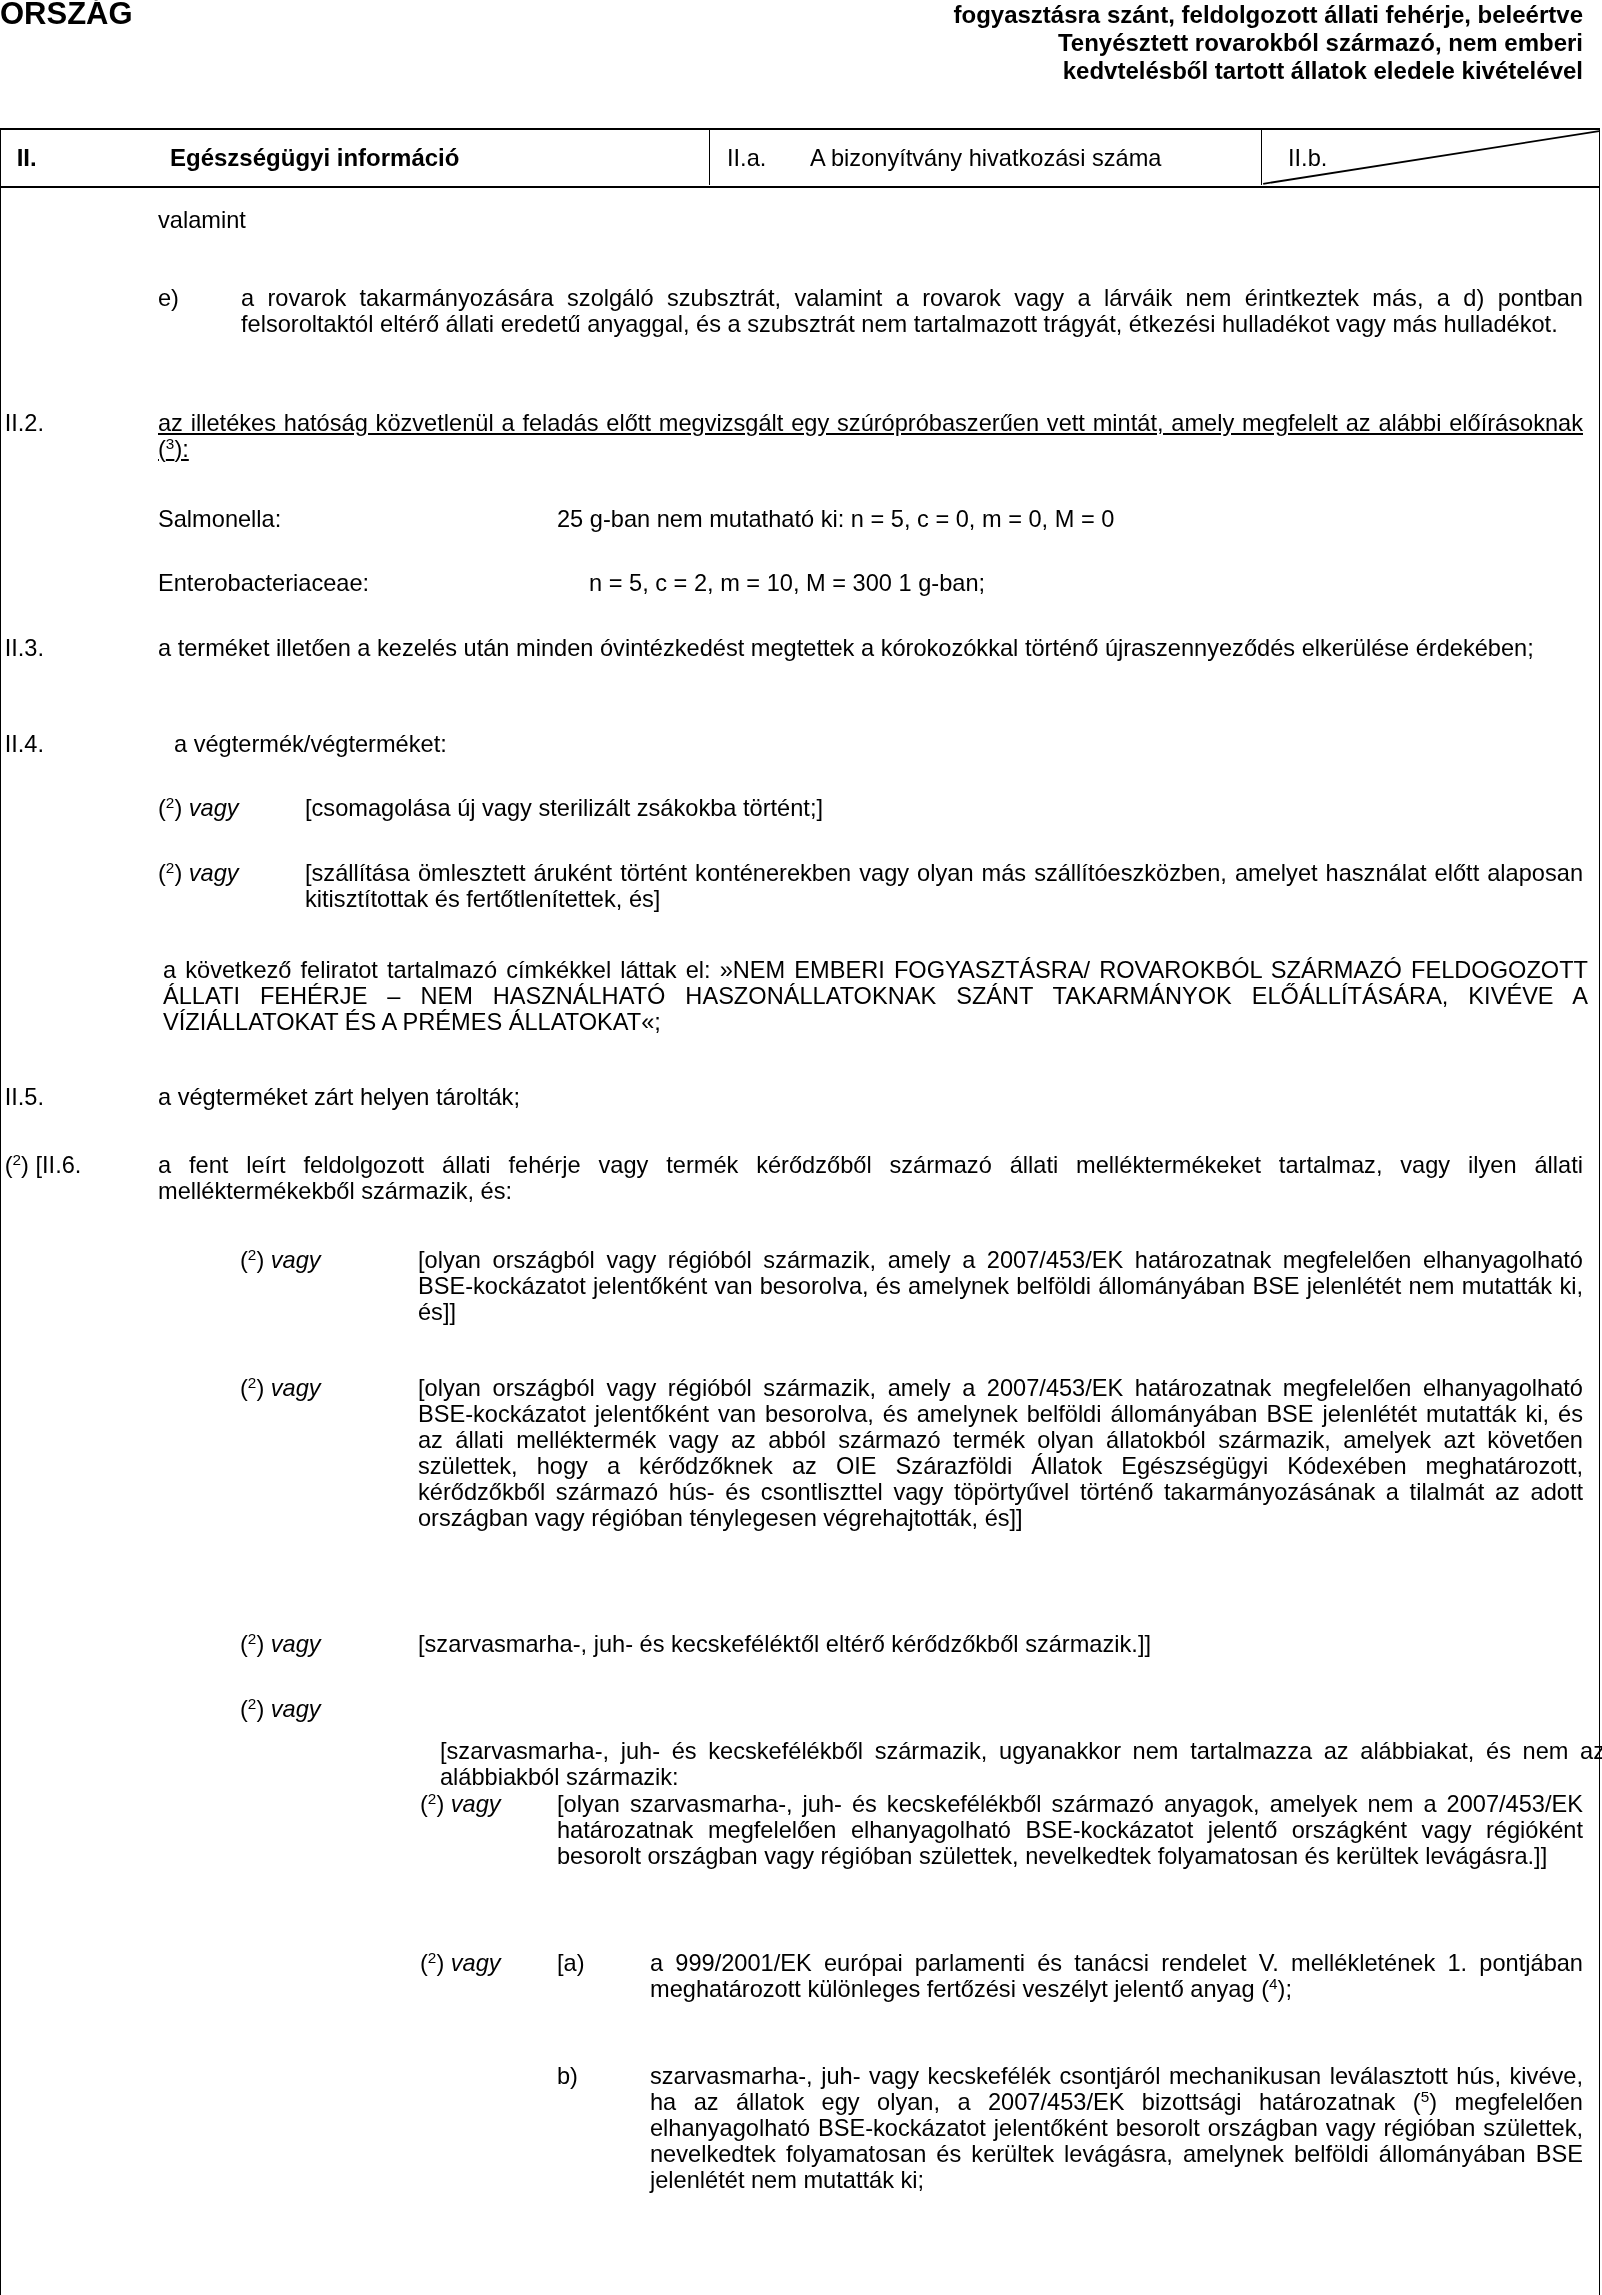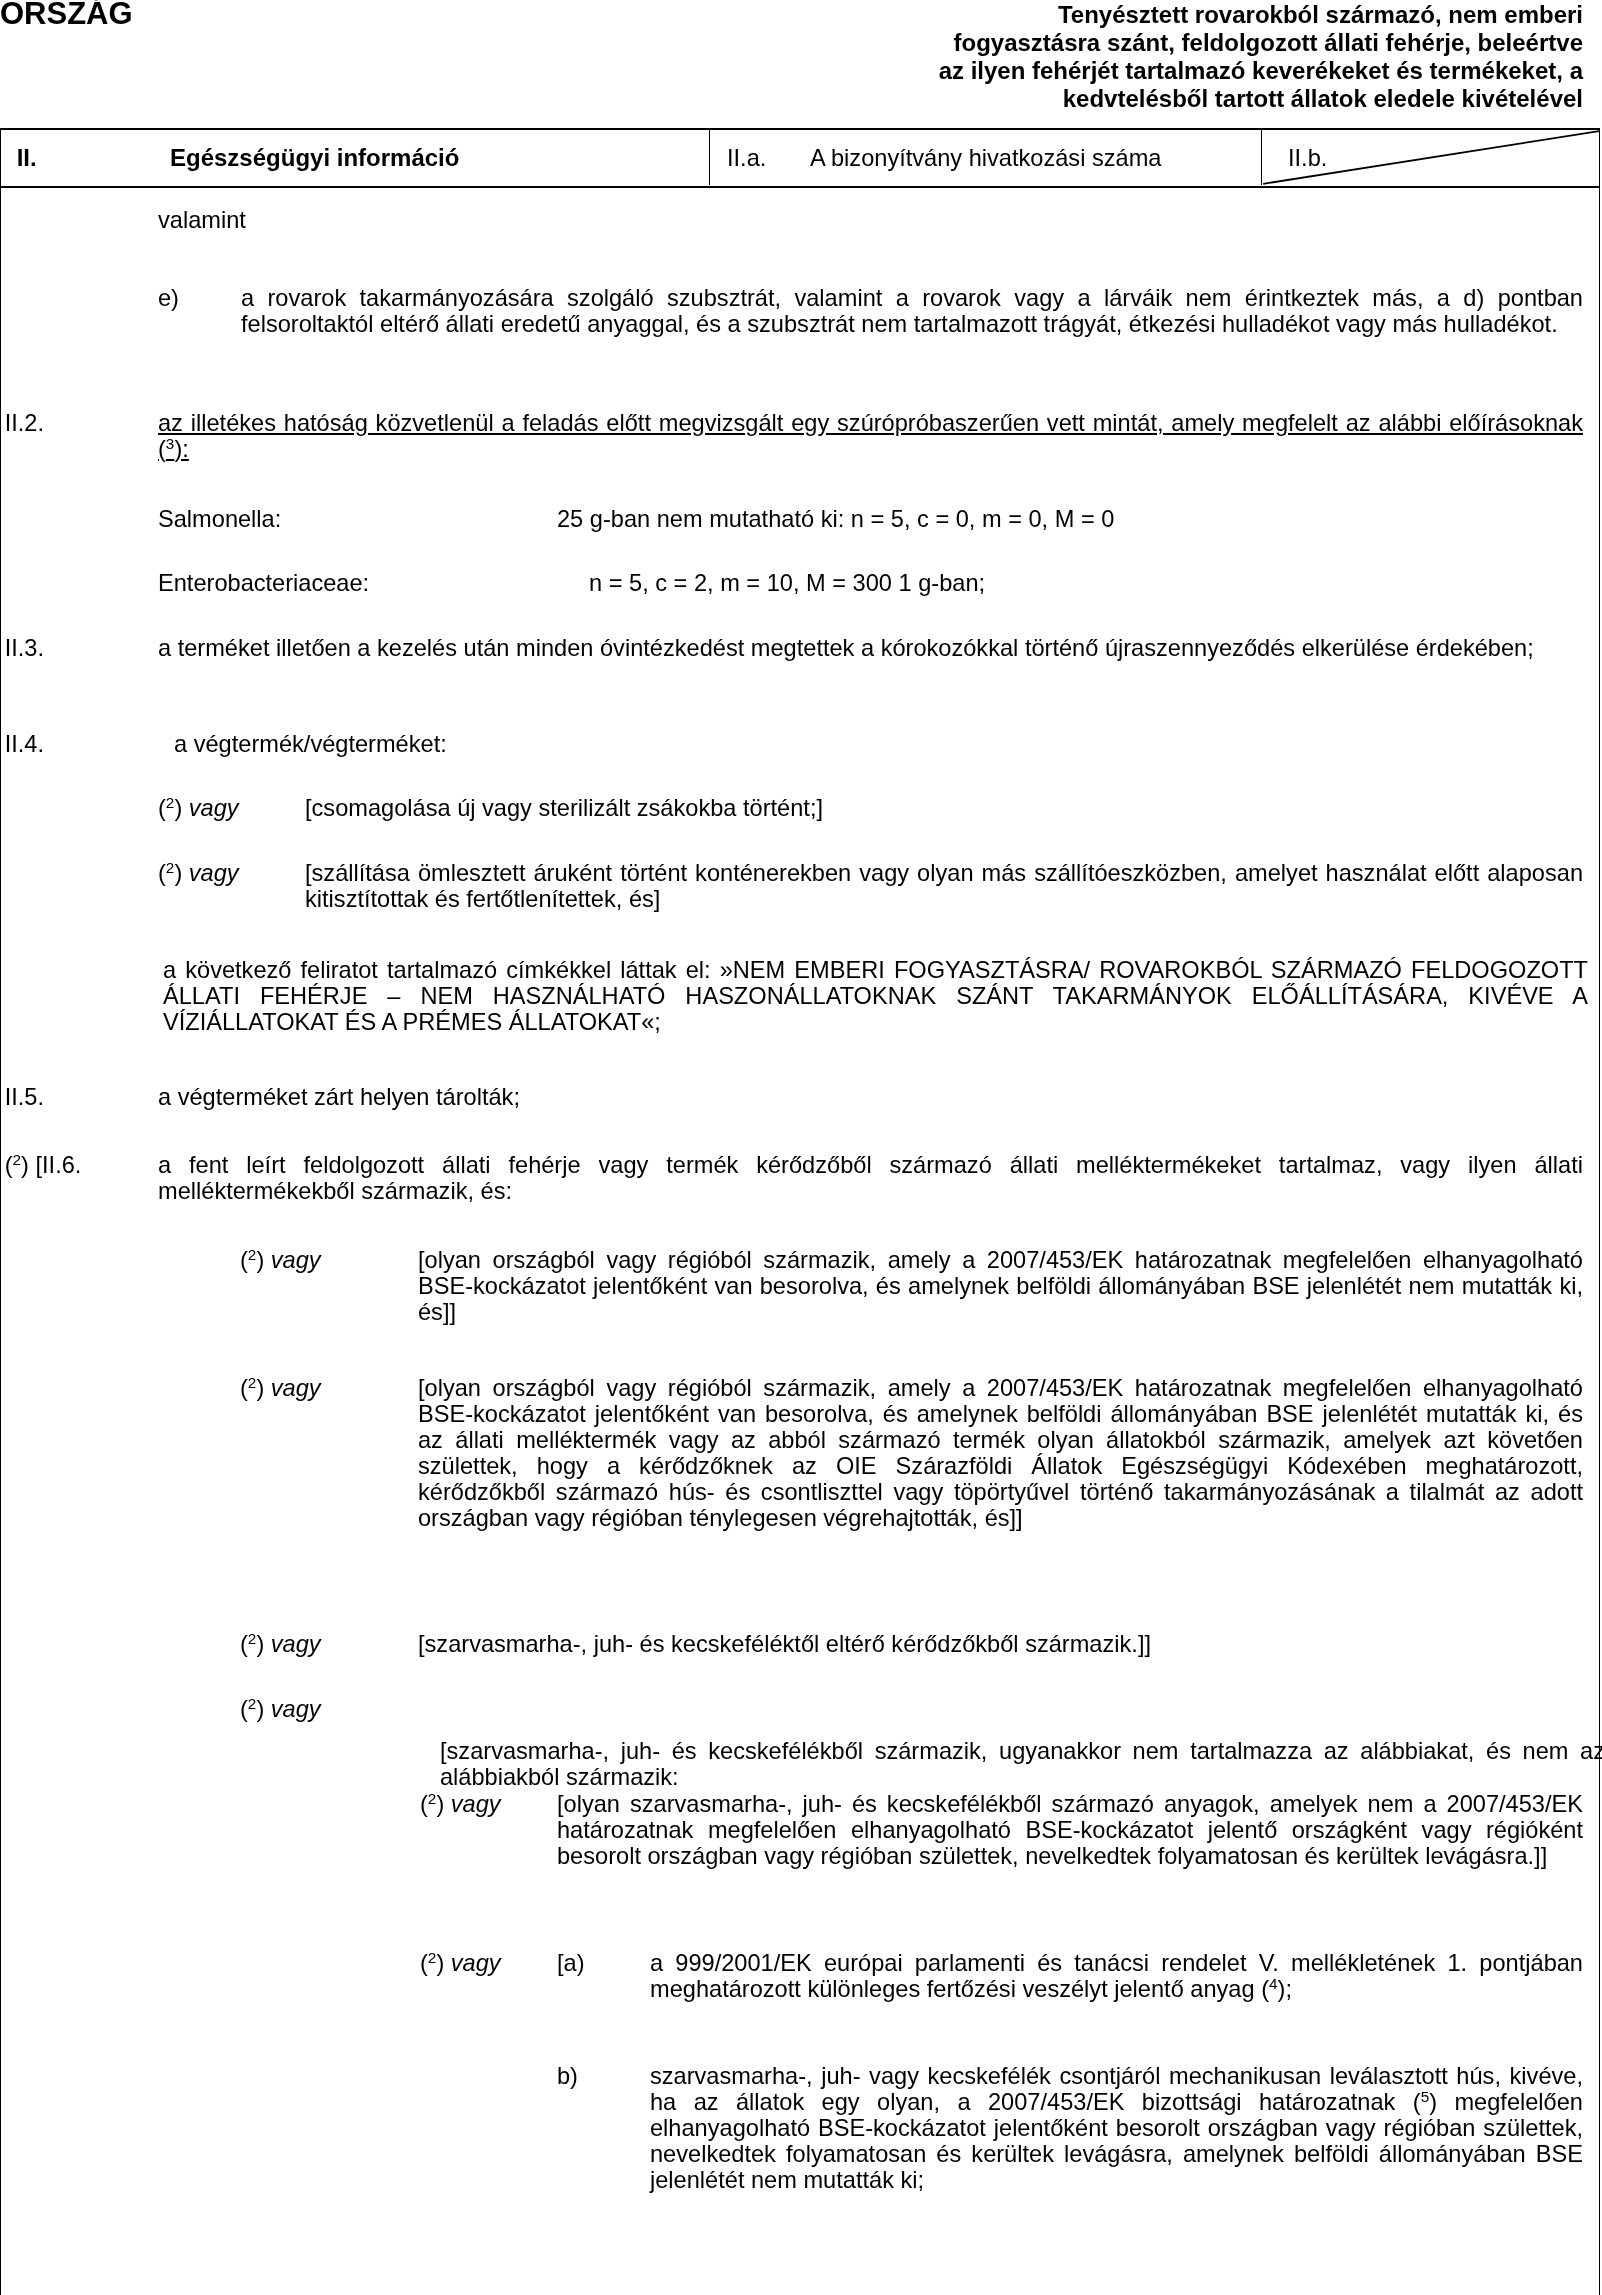--- a/index.html
+++ b/index.html
@@ -25,23 +25,22 @@
   .para { position: absolute; }
   .num { position: absolute; }
   sup { font-size: 15.3px; line-height: 0; vertical-align: 8.2px; }
   .it { font-style: italic; }
 </style>
 </head>
 <body>
 
 <div class="abs country">ORSZÁG</div>
 <div class="abs title">
+  <div>fogyasztásra szánt, feldolgozott állati fehérje, beleértve</div>
   <div>Tenyésztett rovarokból származó, nem emberi</div>
-  <div>fogyasztásra szánt, feldolgozott állati fehérje, beleértve</div>
-  <div>az ilyen fehérjét tartalmazó keverékeket és termékeket, a</div>
   <div>kedvtelésből tartott állatok eledele kivételével</div>
 </div>
 
 <div class="abs hdr">
   <div class="hdr-cell" style="left:4.7px;font-weight:bold;font-size:24px;">II.</div>
   <div class="hdr-cell" style="left:158px;font-weight:bold;font-size:24px;">Egészségügyi információ</div>
   <div class="hdr-vline" style="left:709px;"></div>
   <div class="hdr-cell" style="left:715px;">II.a.</div>
   <div class="hdr-cell" style="left:798px;">A bizonyítvány hivatkozási száma</div>
   <div class="hdr-vline" style="left:1261px;"></div>

